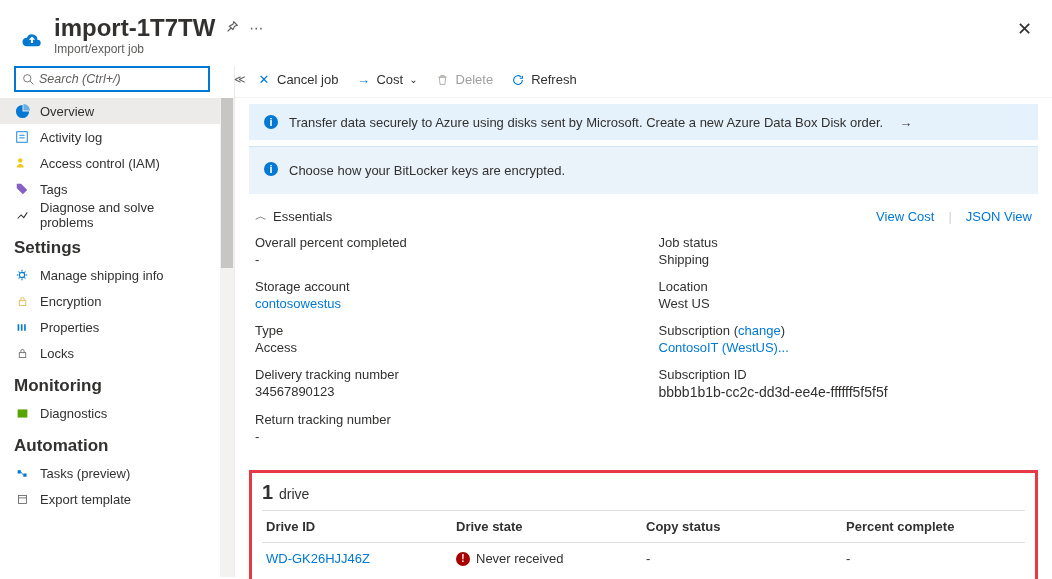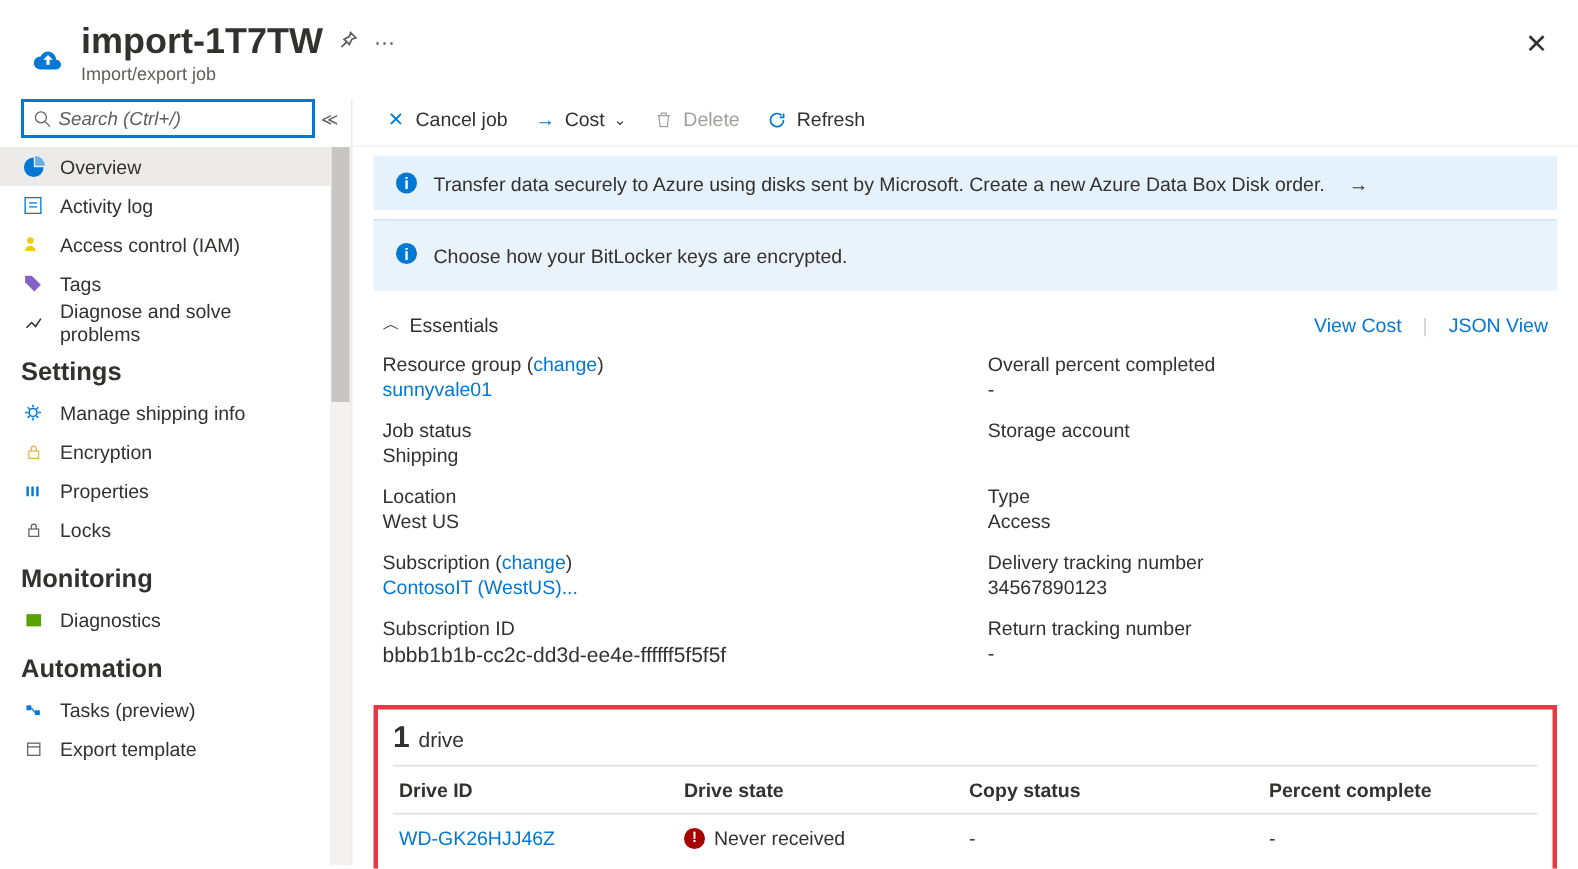--- a/index.html
+++ b/index.html
@@ -26,21 +26,21 @@
   .title { font-size: 24px; font-weight: 600; }
   .subtitle { font-size: 12px; color: #605e5c; margin-top: 0px; }
   .pin-icon, .dots-icon { color: #605e5c; cursor: pointer; font-size: 14px;}
   .close-x { position: absolute; top: 18px; right: 20px; font-size: 18px; color: #323130; cursor: pointer; }
 
   
   .body-row { display: flex; height: calc(579px - 68px); }
 
   
   .sidebar { width: 235px; border-right: 1px solid #edebe9; position:relative; }
-  .search-wrap { padding: 0 14px 6px 14px; display:flex; align-items:center; gap:4px;}
+  .search-wrap { padding: 0 14px 6px 14px; display:flex; align-items:center; gap:24px;}
   .search-box {
     flex:1; border: 2px solid #0078d4; height: 26px; display: flex; align-items: center;
     padding: 0 6px; gap: 4px;
   }
   .search-box input { border: none; outline: none; font-size: 12.5px; flex: 1; font-style: italic; color:#323130;}
   .search-box input::placeholder{font-style:italic;color:#605e5c;}
   .collapse-chev { color:#605e5c; font-size:11px; cursor:pointer;}
   .scroll-area { position:relative; height: calc(100% - 32px); overflow:hidden;}
   .scrollbar-track { position:absolute; right:0; top:0; width:14px; height:100%; background:#f3f2f1;}
   .scrollbar-thumb { position:absolute; right:1px; top:0; width:12px; height:170px; background:#c8c6c4;}
@@ -308,33 +308,30 @@
       </div>
       <div class="ess-links">
         <a>View Cost</a>
         <span class="sep">|</span>
         <a>JSON View</a>
       </div>
     </div>
 
     <div class="ess-grid">
       <div class="ess-cell">
-        <div class="lbl"><span>Resource group</span> (<a class="change">change</a>)</div>
-        <div class="val"><a class="link">sunnyvale01</a></div>
-      </div>
-      <div class="ess-cell">
         <div class="lbl">Overall percent completed</div>
         <div class="val">-</div>
       </div>
       <div class="ess-cell">
         <div class="lbl">Job status</div>
         <div class="val">Shipping</div>
       </div>
       <div class="ess-cell">
         <div class="lbl">Storage account</div>
+        <div class="val"><a class="link">contosowestus</a></div>
       </div>
       <div class="ess-cell">
         <div class="lbl">Location</div>
         <div class="val">West US</div>
       </div>
       <div class="ess-cell">
         <div class="lbl">Type</div>
         <div class="val">Access</div>
       </div>
       <div class="ess-cell">

